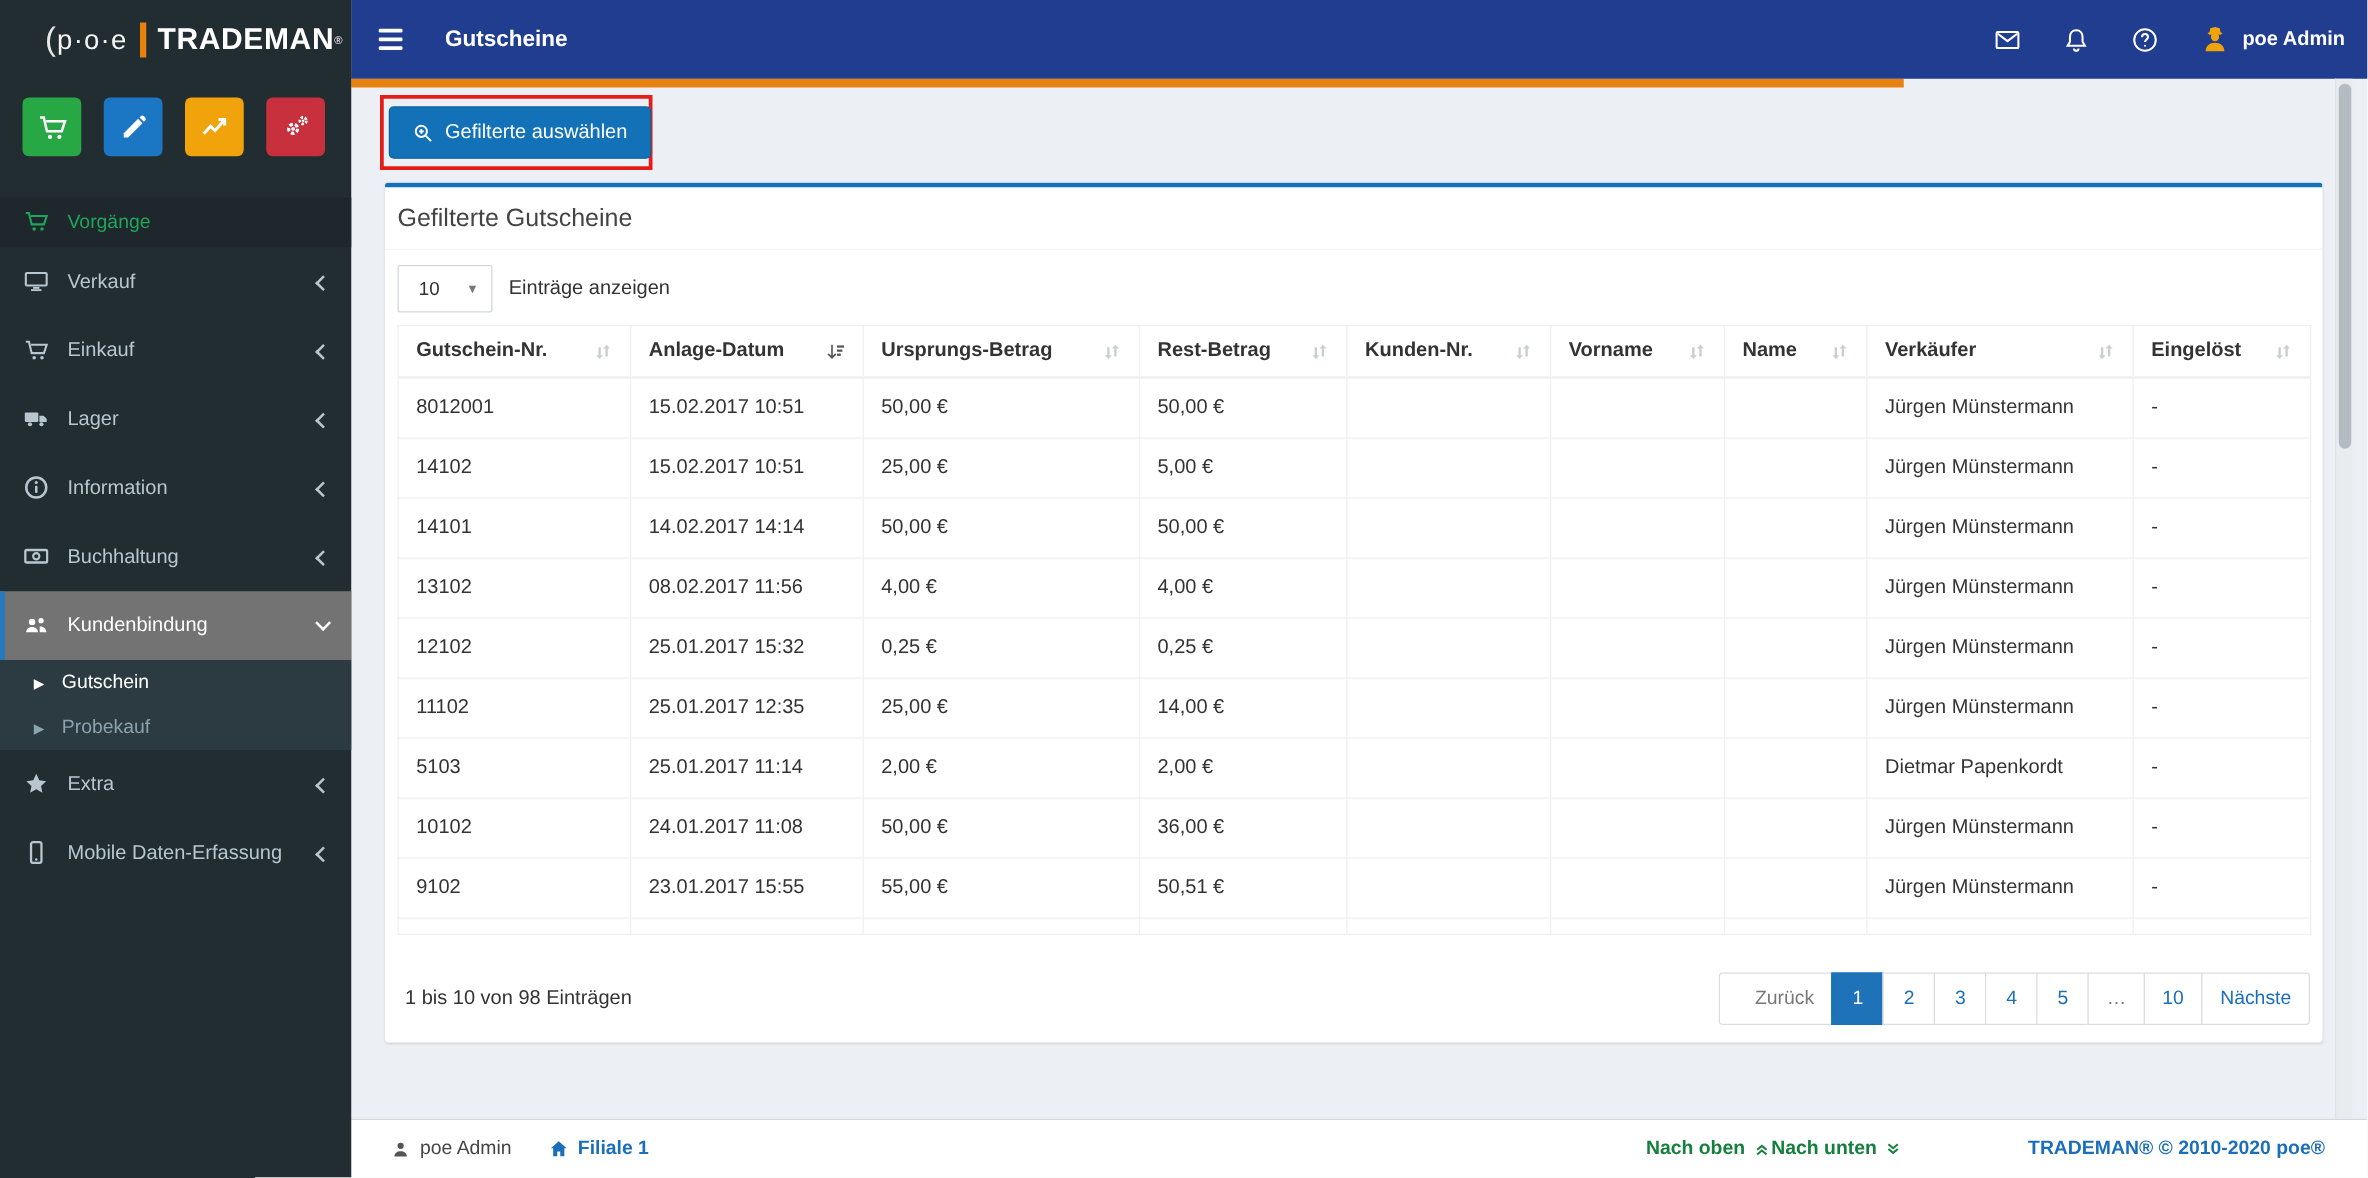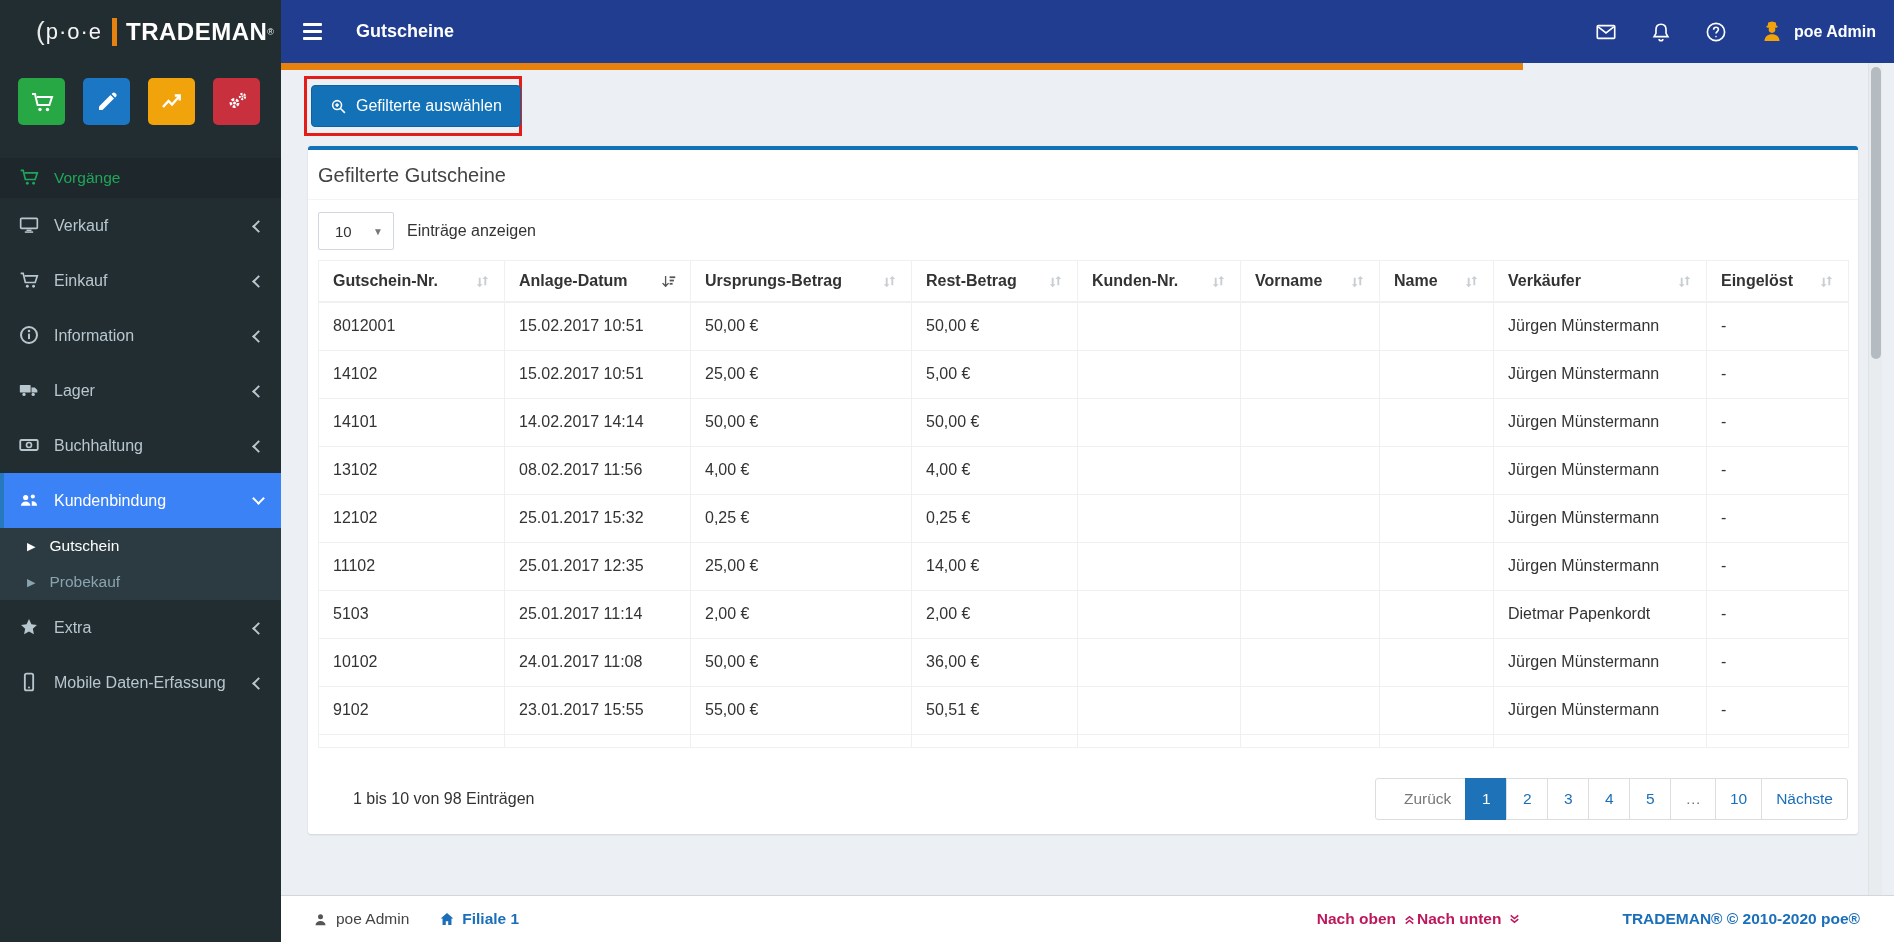--- a/index.html
+++ b/index.html
@@ -23,21 +23,21 @@
   .qbtn.amber { background:#f0a30a; }
   .qbtn.red { background:#c7303c; }
 
   .menu { list-style:none; margin-top:18px; }
   .menu-item { display:flex; align-items:center; height:55px; padding:0 18px 0 19px; color:#b8c7ce; cursor:pointer; }
   .menu-item .mi-icon { width:22px; height:22px; margin-right:13px; flex:none; }
   .menu-item .mi-icon svg { width:20px; height:20px; }
   .menu-item .mi-label { font-size:16px; flex:1; }
   .menu-header { height:40px; background:#1e282c; color:#1fa65a; }
   .menu-header .mi-label { font-size:15.5px; }
-  .menu-item.active-parent { background:#3b82f6; color:#fff; border-left:4px solid #2779bd; padding-left:15px; }
+  .menu-item.active-parent { background:#737373; color:#fff; border-left:4px solid #2779bd; padding-left:15px; }
   .chev { width:9px; height:9px; border-right:2px solid #b8c7ce; border-bottom:2px solid #b8c7ce; transform:rotate(135deg); margin-top:2px; }
   .chev.down { transform:rotate(45deg); margin-top:-4px; border-color:#fff; }
   .submenu { list-style:none; background:#2c3b41; }
   .submenu-item { display:flex; align-items:center; height:36px; padding-left:27px; color:#8aa4af; cursor:pointer; font-size:15.5px; }
   .submenu-item .caret { font-size:11px; margin-right:14px; }
   .submenu-item.active { color:#fff; }
 
   
   .navbar { position:absolute; left:281px; top:0; width:1613px; height:63px; background:#203d90; display:flex; align-items:center; color:#fff; z-index:4; }
   .hamburger { width:63px; height:63px; background:none; border:none; display:flex; flex-direction:column; justify-content:center; align-items:center; gap:4px; cursor:pointer; }
@@ -74,37 +74,37 @@
   table.data { border-collapse:collapse; table-layout:fixed; width:1530px; }
   table.data th, table.data td { border:1px solid #f0f0f0; font-size:16px; color:#333; text-align:left; vertical-align:middle; }
   table.data th { font-weight:700; padding:11px 14px; border-bottom-width:2px; cursor:pointer; }
   table.data td { padding:14px 14px; height:48px; }
   .th-flex { display:flex; align-items:center; justify-content:space-between; gap:6px; }
   .sort-icon svg { width:15px; height:15px; color:#c9ced3; }
   .sort-icon.active svg { color:#555; }
   td.num { text-align:right; }
   tr.clip-row td { padding:0; height:13px; border-bottom:1px solid #f0f0f0; }
 
-  .table-footer { margin-top:30px; display:flex; align-items:center; justify-content:space-between;margin-left:29px; }
+  .table-footer { margin-top:30px; display:flex; align-items:center; justify-content:space-between; }
   .tf-info { font-size:16px; color:#333; padding-left:6px; }
   .pagination { display:flex; list-style:none; }
   .page-btn { min-width:42px; height:42px; padding:0 14px; background:#fff; border:1px solid #ddd; margin-left:-1px; display:flex; align-items:center; justify-content:center; font-size:15.5px; color:#1b6fb9; cursor:pointer; }
   .page-btn.first { border-radius:3px 0 0 3px; margin-left:0;padding-left:28px; }
   .page-btn.last { border-radius:0 3px 3px 0; }
   .page-btn.disabled { color:#777; cursor:default; }
   .page-btn.active { background:#1d72b8; border-color:#1d72b8; color:#fff; }
 
   
   .footer { position:absolute; left:281px; bottom:0; width:1613px; height:47px; background:#fff; border-top:1px solid #d2d6de; display:flex; align-items:center; padding:0 34px 0 32px; }
   .footer .f-user { display:flex; align-items:center; gap:8px; color:#444; font-size:15.5px; }
   .footer .f-user svg { width:15px; height:15px; color:#555; }
   .footer .f-branch { display:flex; align-items:center; gap:7px; color:#1b6fb9; font-size:15.5px; font-weight:700; margin-left:30px; cursor:pointer; text-decoration:none; }
   .footer .f-branch svg { width:16px; height:16px; }
   .f-right { margin-left:auto; display:flex; align-items:center; }
-  .f-link { display:flex; align-items:center; gap:6px; color:#be185d; font-size:15.5px; font-weight:700; cursor:pointer; text-decoration:none; }
+  .f-link { display:flex; align-items:center; gap:6px; color:#15803d; font-size:15.5px; font-weight:700; cursor:pointer; text-decoration:none; }
   .f-link svg { width:15px; height:15px; }
   .f-link + .f-link { }
   .f-copy { margin-left:100px; color:#1b6fb9; font-size:15.5px; font-weight:700; }
 
   
   .v-scrollbar { position:absolute; top:63px; right:12px; width:14px; height:832px; background:#e9ecef; border-left:1px solid #dfe3e6; z-index:6; }
   .v-thumb { position:absolute; top:4px; left:2px; width:10px; height:292px; background:#b4bcc2; border-radius:6px; }
 </style>
 </head>
 <body>
@@ -185,38 +185,38 @@
             <circle cx="10" cy="19.5" r="1.7" fill="currentColor" stroke="none"></circle>
             <circle cx="17.5" cy="19.5" r="1.7" fill="currentColor" stroke="none"></circle>
           </svg>
         </span>
       <span class="mi-label">Einkauf</span>
       <span class="chev"></span>
     </li>
     <li class="menu-item">
       <span class="mi-icon">
           <svg viewBox="0 0 24 24" fill="currentColor">
-            <circle cx="12" cy="12" r="9.6" fill="none" stroke="currentColor" stroke-width="2.4"></circle>
-            <rect x="10.8" y="10.2" width="2.4" height="7" rx="1"></rect>
-            <circle cx="12" cy="7.2" r="1.5"></circle>
-          </svg>
-        </span>
-      <span class="mi-label">Information</span>
-      <span class="chev"></span>
-    </li>
-    <li class="menu-item">
-      <span class="mi-icon">
-          <svg viewBox="0 0 24 24" fill="currentColor">
             <rect x="1" y="6" width="13" height="9" rx="1"></rect>
             <path d="M15 9h4l3 3v3h-7z"></path>
             <circle cx="6" cy="17.3" r="2"></circle>
             <circle cx="17" cy="17.3" r="2"></circle>
           </svg>
         </span>
       <span class="mi-label">Lager</span>
+      <span class="chev"></span>
+    </li>
+    <li class="menu-item">
+      <span class="mi-icon">
+          <svg viewBox="0 0 24 24" fill="currentColor">
+            <circle cx="12" cy="12" r="9.6" fill="none" stroke="currentColor" stroke-width="2.4"></circle>
+            <rect x="10.8" y="10.2" width="2.4" height="7" rx="1"></rect>
+            <circle cx="12" cy="7.2" r="1.5"></circle>
+          </svg>
+        </span>
+      <span class="mi-label">Information</span>
       <span class="chev"></span>
     </li>
     <li class="menu-item">
       <span class="mi-icon">
           <svg viewBox="0 0 24 24" fill="currentColor">
             <rect x="1.5" y="6" width="21" height="12" rx="1.5" fill="none" stroke="currentColor" stroke-width="2.2"></rect>
             <circle cx="12" cy="12" r="3" fill="none" stroke="currentColor" stroke-width="2"></circle>
           </svg>
         </span>
       <span class="mi-label">Buchhaltung</span>

